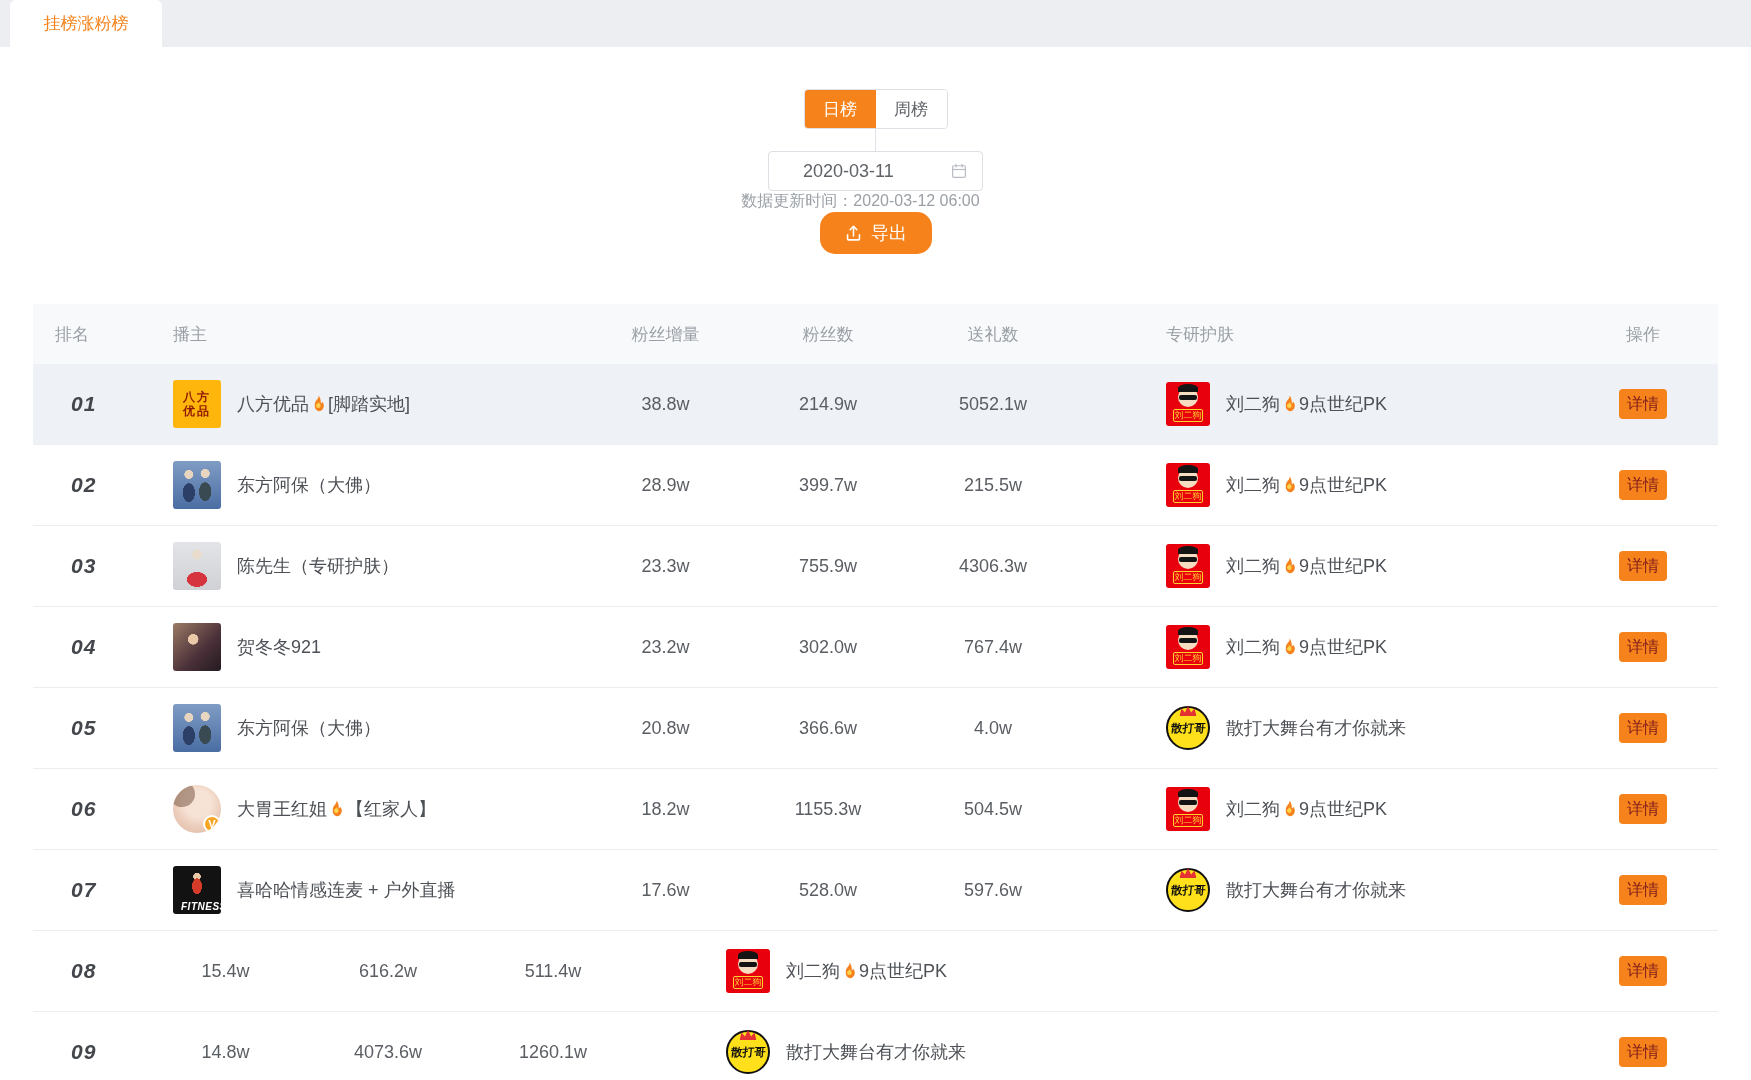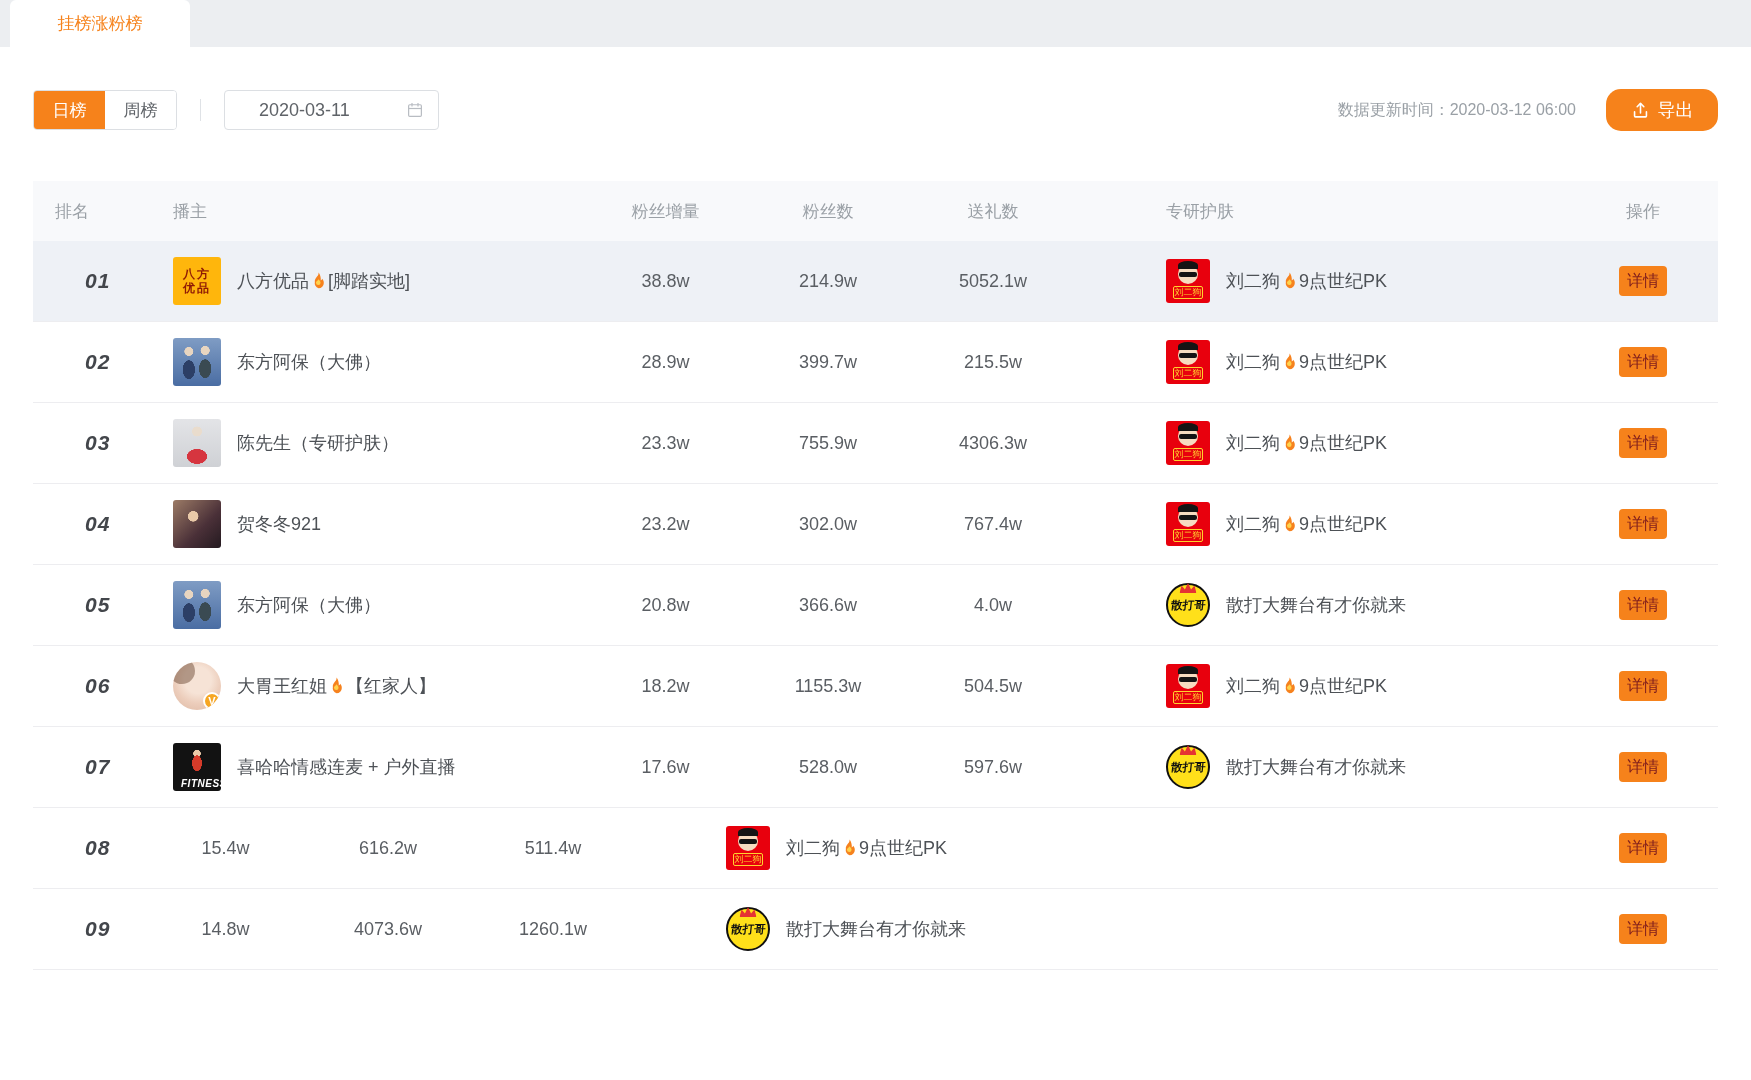--- a/index.html
+++ b/index.html
@@ -9,26 +9,26 @@
   }
   *{box-sizing:border-box;}
   html,body{margin:0;padding:0;}
   body{
     width:1751px;height:1080px;overflow:hidden;background:#fff;
     font-family:"Liberation Sans","DejaVu Sans",sans-serif;color:#55585d;
   }
   
   .top-strip{height:47px;background:#eceef1;display:flex;align-items:stretch;}
   .tab{
-    margin-left:10px;width:180px;background:#fff;color:var(--accent);
+    margin-left:10px;width:152px;background:#fff;color:var(--accent);
     font-size:17px;display:flex;align-items:center;justify-content:center;
     border-radius:6px 6px 0 0;cursor:pointer;
   }
   
-  .controls{display:flex;align-items:center;padding:42px 33px 0 33px;}
+  .controls{display:flex;align-items:center;padding:42px 33px 0 33px;flex-direction:column;}
   .seg{display:flex;border:1px solid #dcdfe3;border-radius:4px;overflow:hidden;height:40px;}
   .seg-btn{
     width:71px;border:none;background:#fff;color:#5f6368;font-size:17px;
     display:flex;align-items:center;justify-content:center;cursor:pointer;
     font-family:inherit;
   }
   .seg-btn.active{background:var(--accent);color:#fff;}
   .v-divider{width:1px;height:22px;background:#dfe2e6;margin:0 23px;}
   .date-box{
     width:215px;height:40px;border:1px solid #dcdfe3;border-radius:4px;
@@ -41,21 +41,21 @@
     width:112px;height:42px;background:var(--accent);border:none;border-radius:15px;
     color:#fff;font-size:18px;display:flex;align-items:center;justify-content:center;
     gap:8px;cursor:pointer;font-family:inherit;
   }
   
   .table{margin:50px 33px 0 33px;}
   .t-head{display:flex;align-items:center;height:60px;background:#f8f9fb;color:#9aa0a6;font-size:17px;}
   .t-row{display:flex;align-items:center;height:81px;border-bottom:1px solid var(--border);background:#fff;}
   .t-body .t-row:first-child{background:var(--row-highlight);}
   .c-rank{width:110px;padding-left:22px;}
-  .t-row .c-rank{font-style:italic;font-weight:bold;font-size:21px;color:#43464b;letter-spacing:1px;padding-left:52px;}
+  .t-row .c-rank{font-style:italic;font-weight:bold;font-size:21px;color:#43464b;letter-spacing:1px;padding-left:38px;}
   .c-host{width:440px;display:flex;align-items:center;gap:16px;padding-left:30px;}
   .t-head .c-host{display:block;}
   .c-gain{width:165px;text-align:center;}
   .c-total{width:160px;text-align:center;}
   .c-gifts{width:170px;text-align:center;}
   .c-pk{flex:1;display:flex;align-items:center;gap:16px;padding-left:88px;}
   .t-head .c-pk{display:block;}
   .c-action{width:150px;text-align:center;}
   .host-name,.pk-name{font-size:18px;color:#4d5156;white-space:nowrap;}
   .num{font-size:18px;color:#5a5e63;}

